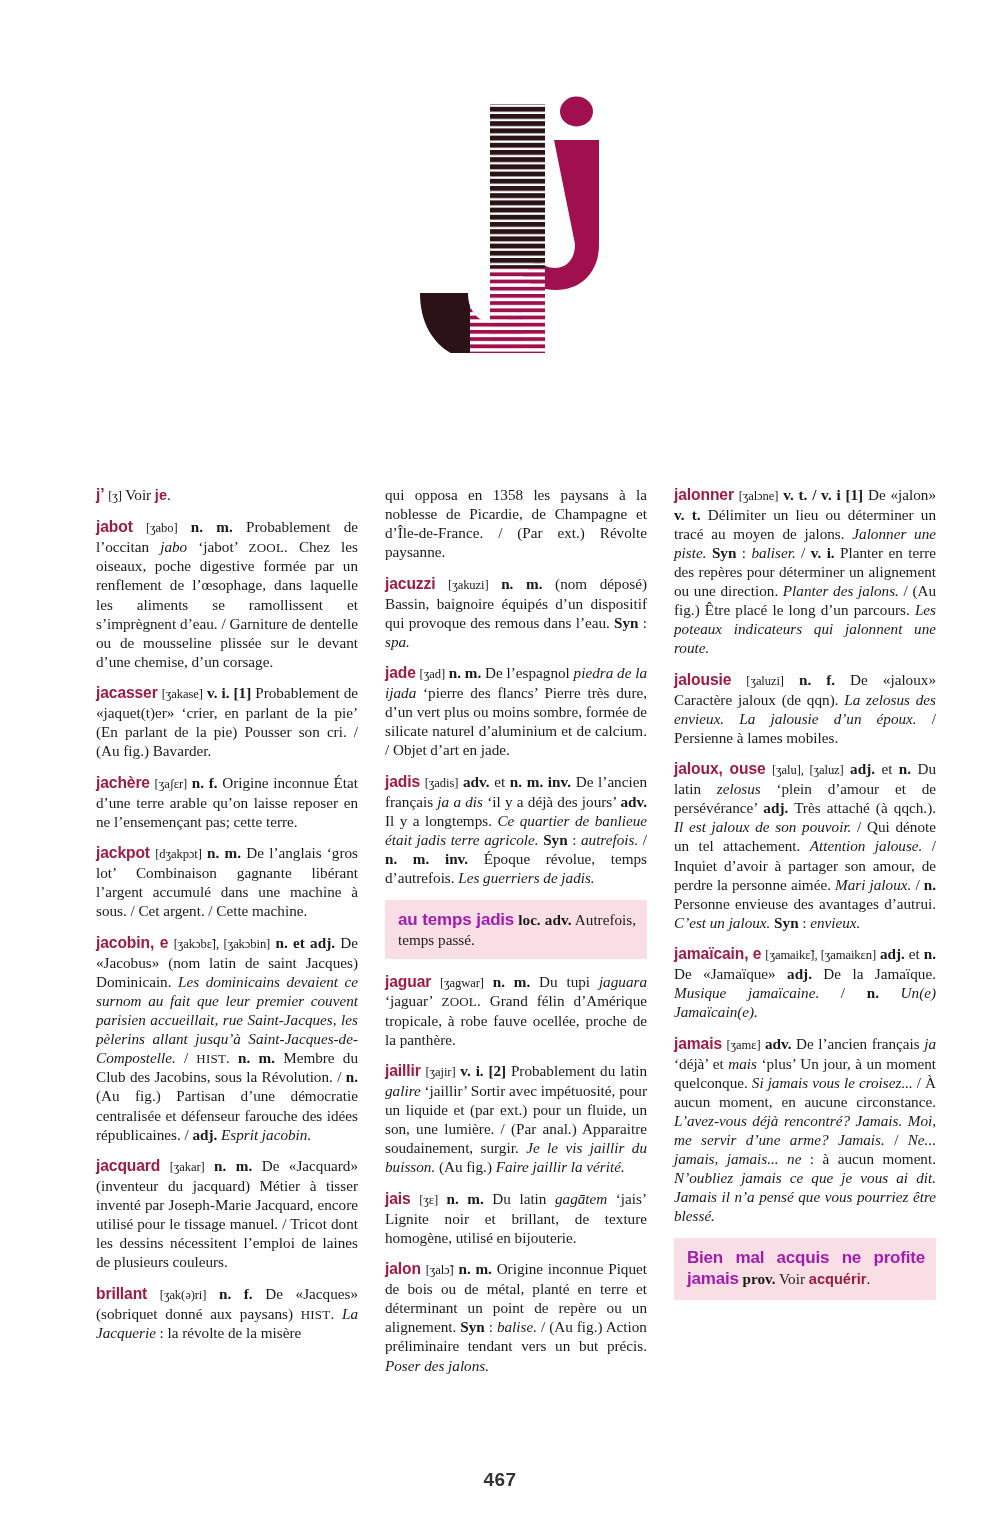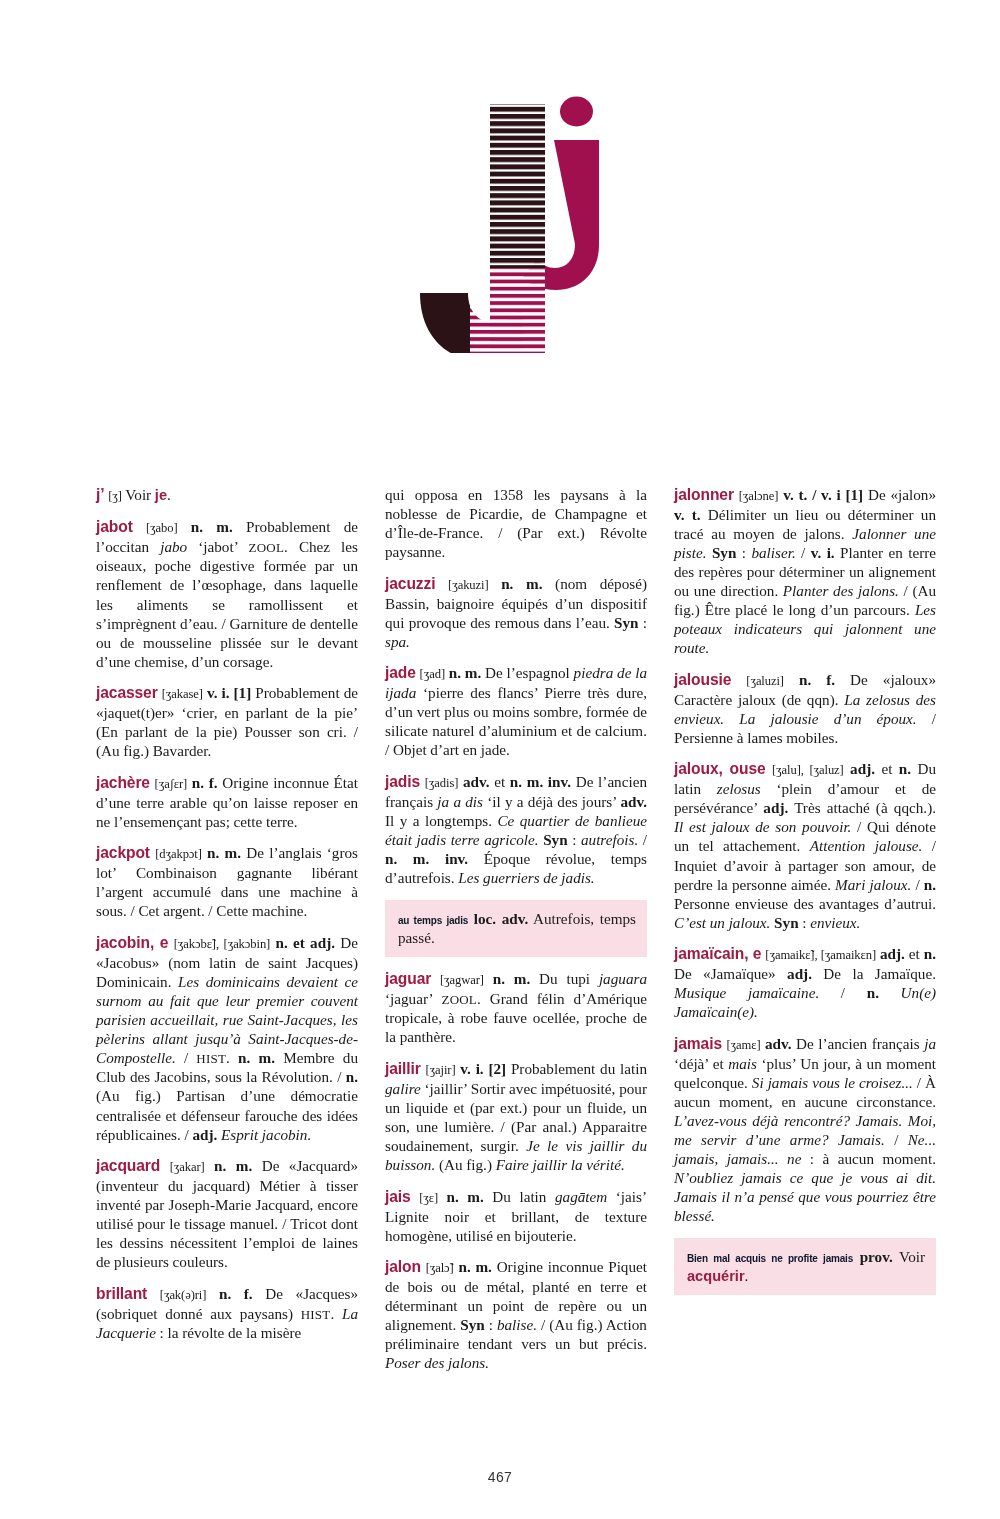--- a/index.html
+++ b/index.html
@@ -93,42 +93,43 @@
   }
   .locbox .loc-entry + .loc-entry {
     margin-top: 4px;
   }
   .locbox .loc-entry {
     margin: 0;
   }
   .lochead {
     font-family: "Liberation Sans", "DejaVu Sans", sans-serif;
     font-weight: bold;
-    color: #0f172a;
-    font-size: 10px;
+    color: #a21caf;
+    font-size: 17px;
     letter-spacing: -0.2px;
   }
   .xref {
     font-family: "Liberation Sans", "DejaVu Sans", sans-serif;
     font-weight: bold;
     color: #9e1b42;
     font-size: 14.6px;
   }
 
   
   #folio {
     position: absolute;
     left: 0;
     top: 1469px;
     width: 1000px;
     text-align: center;
     font-family: "Liberation Sans", "DejaVu Sans", sans-serif;
-    font-size: 14px;
+    font-size: 19px;
     color: #333333;
     letter-spacing: 0.4px;
+    font-weight: bold;
   }
 </style>
 </head>
 <body>
 
 <div id="letter-block">
   <svg id="letter-art" viewBox="0 0 240 275" xmlns="http://www.w3.org/2000/svg">
     <defs>
       <pattern id="stripes-dark" width="6" height="7.2" patternUnits="userSpaceOnUse">
         <rect x="0" y="0" width="6" height="5.1" fill="#2b1216"></rect>

